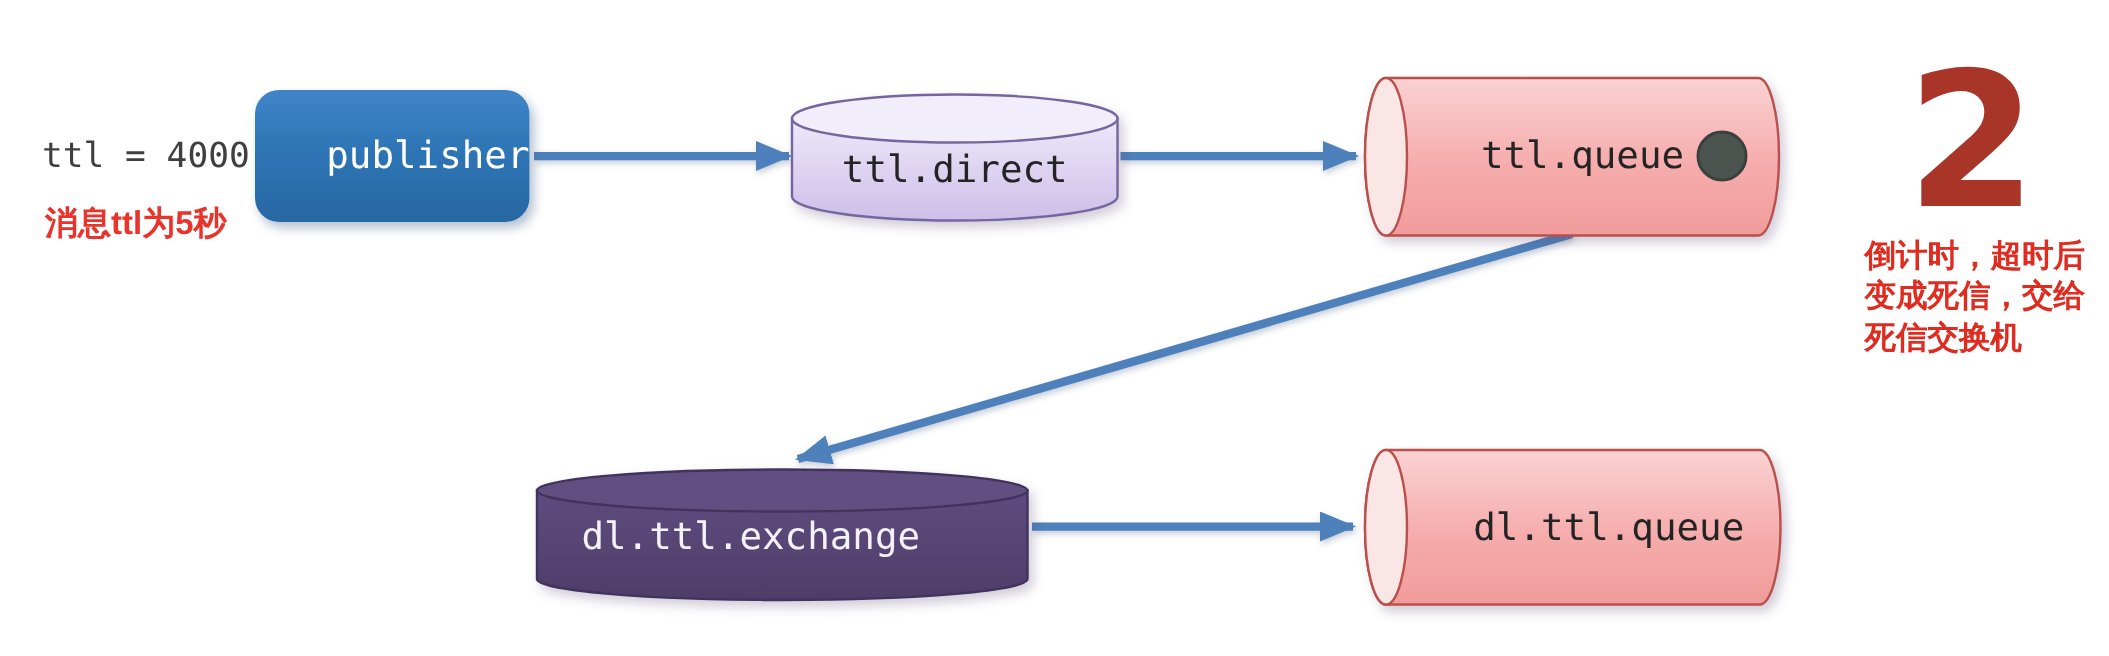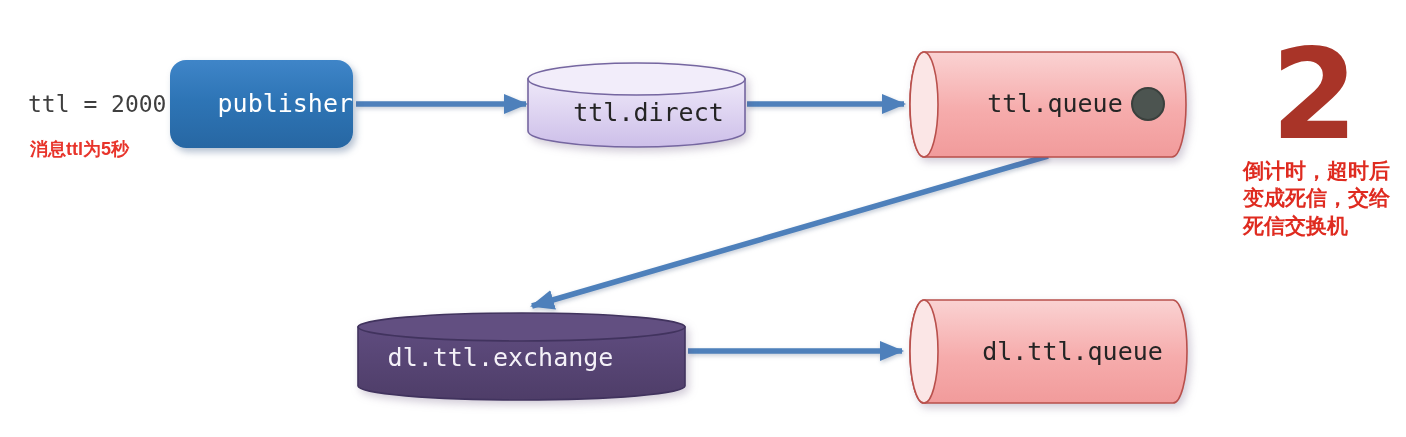--- a/index.html
+++ b/index.html
@@ -32,21 +32,21 @@
     display:flex;align-items:center;justify-content:flex-end;
   }
   #publisher-box .lbl{position:static;color:#ffffff;}
   #ttl-value-text{
     position:absolute;left:28px;top:91px;width:140px;
     font-family:"DejaVu Sans Mono","Liberation Mono",monospace;
     font-size:23px;line-height:27px;color:#3f3f3f;white-space:nowrap;
   }
   #ttl-note-text{
     position:absolute;left:30px;top:136px;width:160px;
-    font-size:18px;line-height:26px;font-weight:700;color:#e8342b;white-space:nowrap;
+    font-size:22px;line-height:26px;font-weight:700;color:#e8342b;white-space:nowrap;
   }
   #step-number{
     position:absolute;left:1252px;top:32px;width:125px;
     font-family:"DejaVu Sans",sans-serif;
     font-size:125px;line-height:1;font-weight:700;color:#a93428;
     text-align:center;
   }
   #step-note{
     position:absolute;left:1243px;top:157px;width:165px;
     font-size:21px;line-height:27.4px;font-weight:700;color:#df2b20;
@@ -100,28 +100,28 @@
       <path d="M 358 327 L 358 386 A 163.5 14 0 0 0 685 386 L 685 327 Z" fill="url(#gPurp)" stroke="#41335e" stroke-width="1.6"></path>
       <ellipse cx="521.5" cy="327" rx="163.5" ry="14" fill="#624f81" stroke="#41335e" stroke-width="1.6"></ellipse>
     </g>
 
     <g class="shadow">
       <path d="M 924 300 L 1173 300 A 14 51.5 0 0 1 1173 403 L 924 403 A 14 51.5 0 0 1 924 300 Z" fill="url(#gPink)" stroke="#b9504c" stroke-width="1.6"></path>
       <ellipse cx="924" cy="351.5" rx="14" ry="51.5" fill="#fbe6e6" stroke="#b9504c" stroke-width="1.6"></ellipse>
     </g>
   </svg>
 
-  <div id="ttl-value-text">ttl = 2000</div>
+  <div id="ttl-value-text">ttl = 4000</div>
   <div id="ttl-note-text">消息ttl为5秒</div>
 
   <div id="publisher-box">
     <span class="lbl">publisher</span>
   </div>
 
-  <div class="lbl" style="left:528px;top:98px;width:217px;margin-left:12px;">ttl.direct</div>
+  <div class="lbl" style="left:528px;top:98px;width:217px;">ttl.direct</div>
   <div class="lbl" style="left:950px;top:89px;width:210px;">ttl.queue</div>
   <div class="lbl light" style="left:358px;top:343px;width:285px;">dl.ttl.exchange</div>
   <div class="lbl" style="left:910px;top:337px;width:277px;padding-left:24px;">dl.ttl.queue</div>
 
   <div id="step-number">2</div>
   <div id="step-note">
     <div>倒计时，超时后</div>
     <div>变成死信，交给</div>
     <div>死信交换机</div>
   </div>

